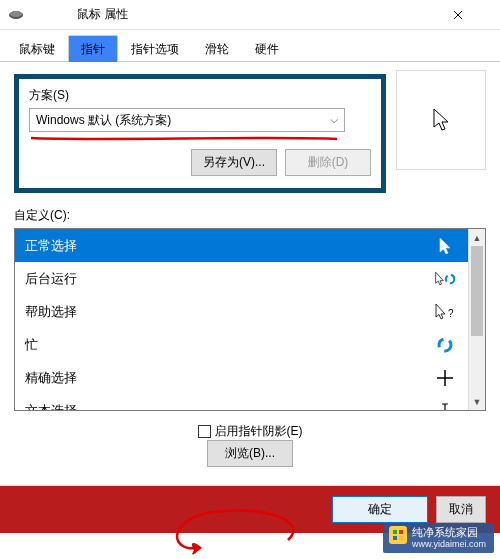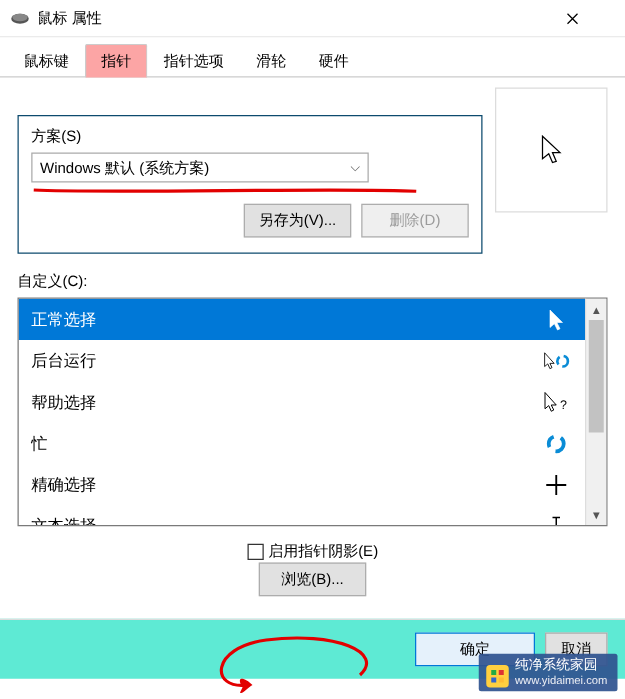--- a/index.html
+++ b/index.html
@@ -14,20 +14,21 @@
     position: relative;
     color: #000;
   }
   
   .titlebar {
     height: 30px;
     display: flex;
     align-items: center;
     padding: 0 20px 0 8px;
     border-bottom: 1px solid #e5e5e5;
+    gap: 47px;
   }
   .titlebar .icon {
     width: 16px; height: 16px;
     margin-right: 6px;
     display: flex; align-items: center;
   }
   .titlebar .title { flex: 1; font-size: 12px; }
   .titlebar .close {
     width: 45px; height: 30px;
     display: flex; align-items: center; justify-content: center;
@@ -45,42 +46,42 @@
     padding: 5px 12px 4px 12px;
     border: 1px solid transparent;
     border-bottom: none;
     position: relative;
     top: 1px;
     color: #000;
     font-size: 12px;
   }
   .tab.active {
     border-color: #ccc;
-    background: #fca5a5;
+    background: #3b82f6;
     border-top-left-radius: 2px;
     border-top-right-radius: 2px;
   }
 
   .dialog-body {
     padding: 8px 14px 0 14px;
   }
 
   
   .scheme-group {
-    border: 1px solid #0c4a6e;
+    border: 5px solid #0c4a6e;
     padding: 8px 10px 12px 10px;
     position: relative;
-    margin-top: 22px;
+    margin-top: 4px;
   }
   .scheme-label {
     font-size: 12px;
     margin-bottom: 4px;
   }
   .combo {
-    width: 270px;
+    width: 316px;
     height: 24px;
     border: 1px solid #aaa;
     display: flex;
     align-items: center;
     padding: 0 6px;
     position: relative;
     background: #fff;
   }
   .combo .chev {
     position: absolute;
@@ -195,32 +196,32 @@
   .options-buttons { display:flex; gap:8px; }
 
   
   .footer {
     border-top: 1px solid #dcdcdc;
     padding: 10px 14px;
     display:flex;
     justify-content:flex-end;
     gap: 8px;
     margin-top: 18px;
-    background:#5eead4;
+    background:#b91c1c;
   }
 
   
   .watermark {
     position:absolute;
     bottom: 6px; right: 6px;
     background: rgba(47, 82, 143, 0.92);
     color: #fff;
     font-size: 11px;
     padding: 3px 8px 3px 6px;
-    display:flex; align-items:flex-end; gap:5px;
+    display:flex; align-items:flex-start; gap:5px;
     border-radius: 2px;
     line-height: 1.2;
   }
   .watermark .wm-text { display:flex; flex-direction:column; }
   .watermark .wm-url { font-size: 9px; opacity: 0.9; }
   .wm-logo {
     width:18px; height:18px; background:#ffcf3f;
     display:flex; align-items:center; justify-content:center;
     border-radius: 3px;
   }

